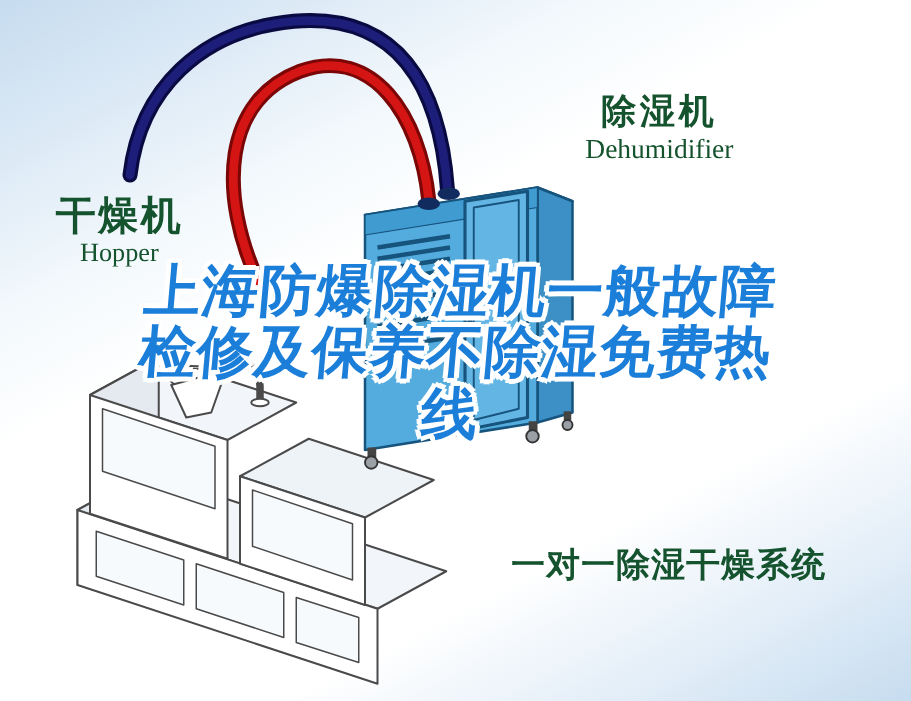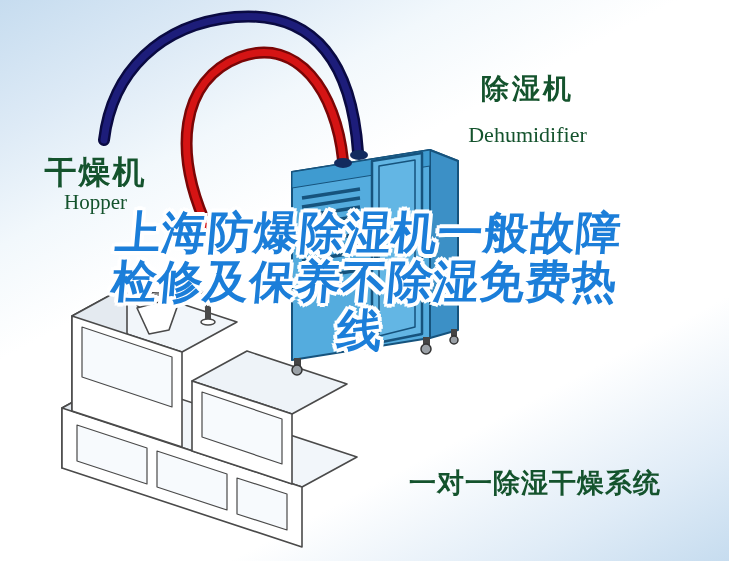--- a/index.html
+++ b/index.html
@@ -14,25 +14,25 @@
   }
   .bg-bottom{
     background:linear-gradient(332deg,#C6DCEF 0%,#E0ECF7 12%,rgba(255,255,255,0) 28%);
   }
   svg.scene{position:absolute;left:0;top:0;}
   .label{position:absolute;text-align:center;color:#14532d;z-index:3;}
   .label .cn{font-weight:bold;font-family:"DejaVu Sans",sans-serif;}
   .label .en{font-family:"Liberation Serif",serif;}
   .label-dehumidifier{left:435px;top:72px;width:185px;}
   .label-dehumidifier .cn{font-size:28px;letter-spacing:3px;line-height:34px;}
-  .label-dehumidifier .en{font-size:22px;line-height:26px;margin-top:16px;}
+  .label-dehumidifier .en{font-size:22px;line-height:26px;}
   .label-hopper{left:28px;top:160px;width:135px;}
   .label-hopper .cn{font-size:32px;letter-spacing:2px;line-height:30px;font-family:Liberation Mono, monospace;}
   .label-hopper .en{font-size:21px;line-height:25px;}
-  .label-system{left:385px;top:466px;width:300px;}
+  .label-system{left:385px;top:436px;width:300px;}
   .label-system .cn{font-size:27px;letter-spacing:1px;line-height:33px;}
   .label-system .en{font-size:21px;line-height:26px;}
   .headline{
     position:absolute;left:0;right:0;top:208px;z-index:4;
     text-align:center;
     font-weight:900;
     font-size:45px;line-height:49px;letter-spacing:1px;
     color:#1B7ED9;
     transform:skewX(-5deg);
     text-shadow:

